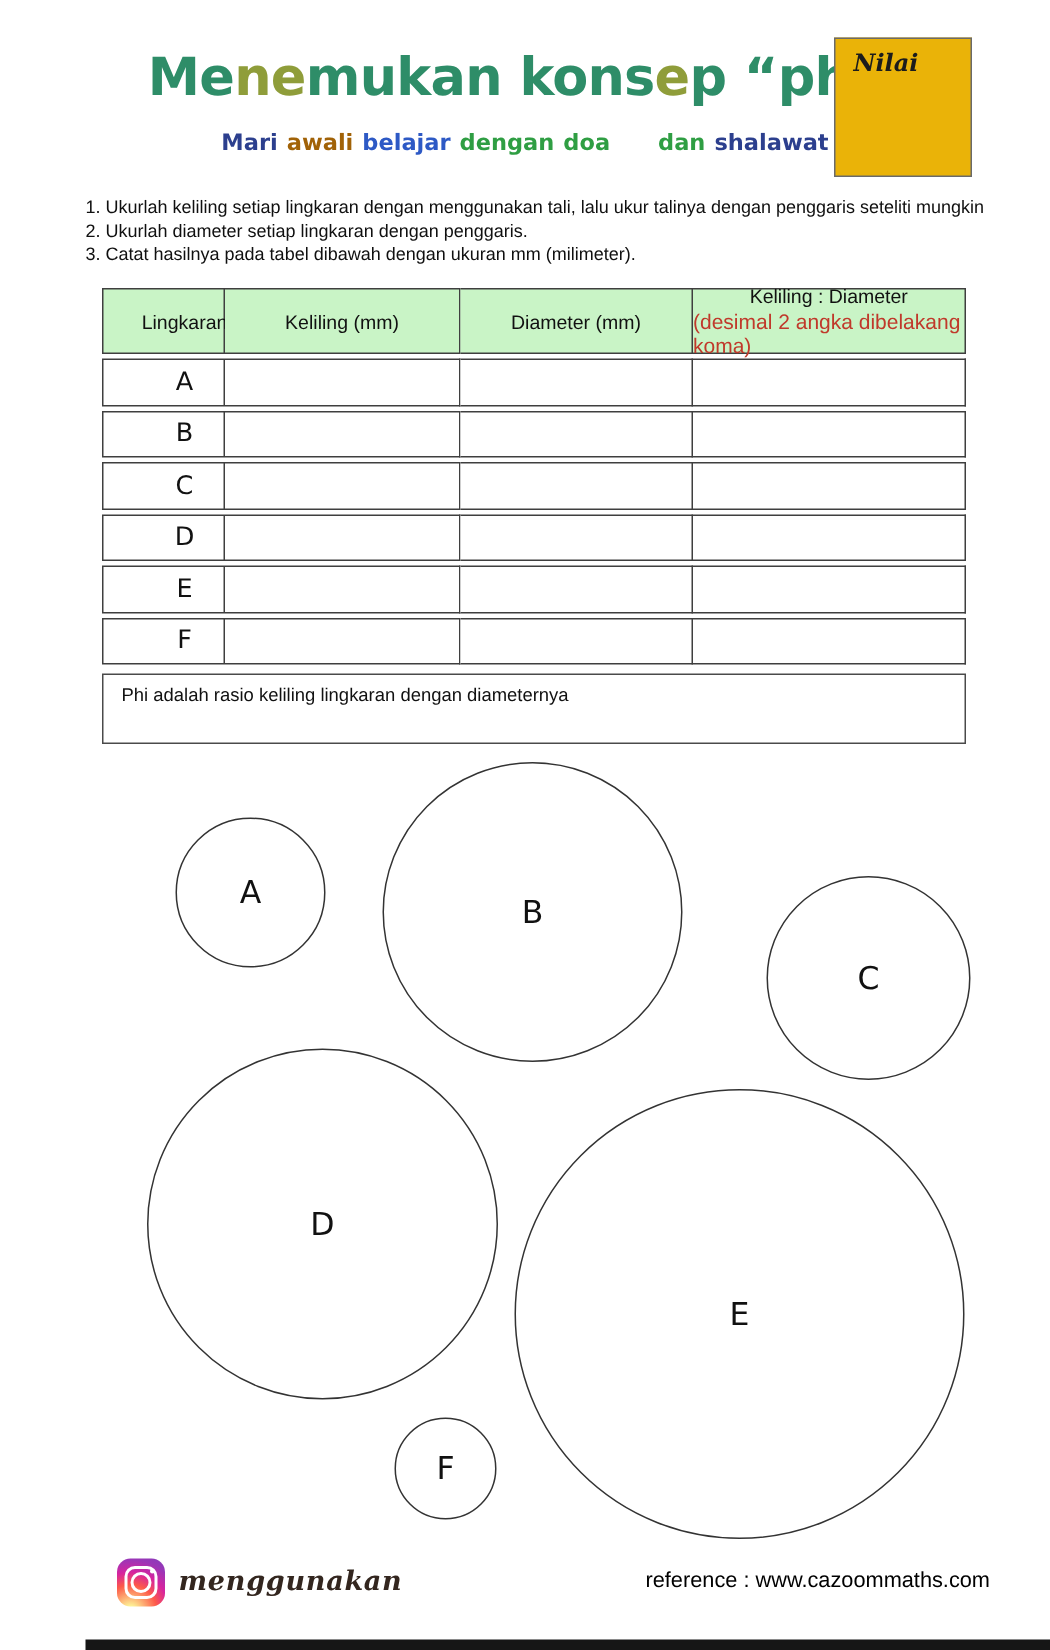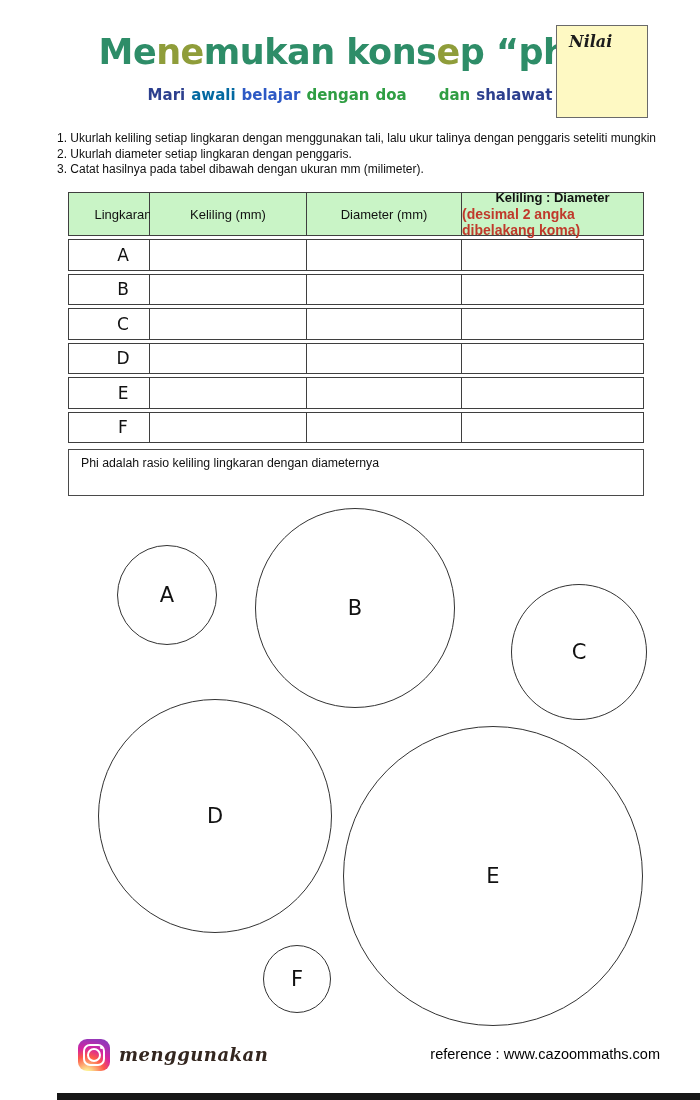--- a/index.html
+++ b/index.html
@@ -18,21 +18,21 @@
     position:absolute;left:50%;top:7px;width:6px;height:6px;border-radius:50%;
     transform:translateX(-50%);
   }
   .subtitle{
     position:absolute;left:0;top:86px;width:700px;text-align:center;
     font-family:"DejaVu Sans",sans-serif;font-weight:bold;font-size:15px;
   }
   .subtitle span{margin:0 3px;}
   .nilai-box{
     position:absolute;left:556px;top:25px;width:92px;height:93px;
-    border:1px solid #6a6a6a;background:#fef9c3;box-sizing:border-box;
+    border:1px solid #6a6a6a;background:#eab308;box-sizing:border-box;
   }
   .nilai-box .lbl{
     font-family:"DejaVu Serif",serif;font-style:italic;font-weight:bold;
     font-size:16px;padding:6px 0 0 12px;color:#1c1c1c;
   }
   
   .instructions{
     position:absolute;left:57px;top:131px;width:625px;
     font-size:12px;line-height:15.5px;color:#101010;
   }
@@ -42,21 +42,21 @@
   .trow.head{margin-top:0;height:44px;}
   .trow.body{height:31.5px;}
   .cell{
     box-sizing:border-box;border:1px solid #3f3f3f;border-left:none;
     display:flex;flex-direction:column;align-items:center;justify-content:center;
     background:#fff;
   }
   .trow .cell:first-child{border-left:1px solid #3f3f3f;}
   .trow.head .cell{background:var(--header-green,#c9f4c6);border-width:1.5px;border-left:none;font-size:13px;}
   .trow.head .cell:first-child{border-left:1.5px solid #3f3f3f;}
-  .c1{width:82px;padding-left:28px;}.c2{width:157px;}.c3{width:155px;}.c4{flex:1;font-weight:bold;}
+  .c1{width:82px;padding-left:28px;}.c2{width:157px;}.c3{width:155px;}.c4{flex:1;}
   .hnote{font-size:14px;margin-top:1px;color:var(--note-red,#c0392b);}
   .row-label{font-size:17px;font-family:"DejaVu Sans",sans-serif;}
   
   .kesimpulan{
     position:absolute;left:68px;top:449px;width:576px;height:47px;
     border:1px solid #4a4a4a;box-sizing:border-box;
     font-size:12.3px;line-height:16.5px;padding:5px 10px 0 12px;
   }
   
   .circles{position:absolute;left:0;top:0;width:700px;height:1100px;pointer-events:none;}
@@ -82,21 +82,21 @@
     position:absolute;right:40px;top:1046px;font-size:14.5px;color:#000;
     font-family:"Liberation Sans",sans-serif;
   }
   .bottom-bar{position:absolute;left:57px;top:1093px;width:643px;height:7px;background:#161616;}
 </style>
 </head>
 <body>
 
 <div class="title"><span style="color: rgb(46, 141, 104);">M</span><span style="color: rgb(46, 141, 104);">e</span><span style="color: rgb(143, 157, 58);">n</span><span style="color: rgb(143, 157, 58);">e</span><span style="color: rgb(46, 141, 104);">m</span><span style="color: rgb(46, 141, 104);">u</span><span style="color: rgb(46, 141, 104);">k</span><span style="color: rgb(46, 141, 104);">a</span><span style="color: rgb(46, 141, 104);">n</span><span style="color: rgb(46, 141, 104);"> </span><span style="color: rgb(46, 141, 104);">k</span><span style="color: rgb(46, 141, 104);">o</span><span style="color: rgb(46, 141, 104);">n</span><span style="color: rgb(46, 141, 104);">s</span><span style="color: rgb(143, 157, 58);">e</span><span style="color: rgb(46, 141, 104);">p</span><span style="color: rgb(46, 141, 104);"> </span><span style="color: rgb(46, 141, 104);">“</span><span style="color: rgb(46, 141, 104);">p</span><span style="color: rgb(46, 141, 104);">h</span><span class="ich" style="color: rgb(46, 141, 104);">ı<span class="idot" style="background: rgb(224, 119, 46);"></span></span><span style="color: rgb(143, 157, 58);">”</span></div>
 
-<div class="subtitle"><span style="color: rgb(44, 63, 142);">Mari</span><span style="color: #0369a1;">awali</span><span style="color: rgb(45, 89, 197);">belajar</span><span style="color: rgb(47, 158, 67);">dengan</span><span style="color: rgb(47, 158, 67);">doa</span><span style="color: rgb(47, 158, 67); margin-left: 29px;">dan</span><span style="color: rgb(44, 63, 142);">shalawat</span></div>
+<div class="subtitle"><span style="color: rgb(44, 63, 142);">Mari</span><span style="color: #a16207;">awali</span><span style="color: rgb(45, 89, 197);">belajar</span><span style="color: rgb(47, 158, 67);">dengan</span><span style="color: rgb(47, 158, 67);">doa</span><span style="color: rgb(47, 158, 67); margin-left: 29px;">dan</span><span style="color: rgb(44, 63, 142);">shalawat</span></div>
 
 <div class="nilai-box">
   <div class="lbl">Nilai</div>
 </div>
 
 <div class="instructions">
   <div>1. Ukurlah keliling setiap lingkaran dengan menggunakan tali, lalu ukur talinya dengan penggaris seteliti mungkin</div>
   <div>2. Ukurlah diameter setiap lingkaran dengan penggaris.</div>
   <div>3. Catat hasilnya pada tabel dibawah dengan ukuran mm (milimeter).</div>
 </div>

